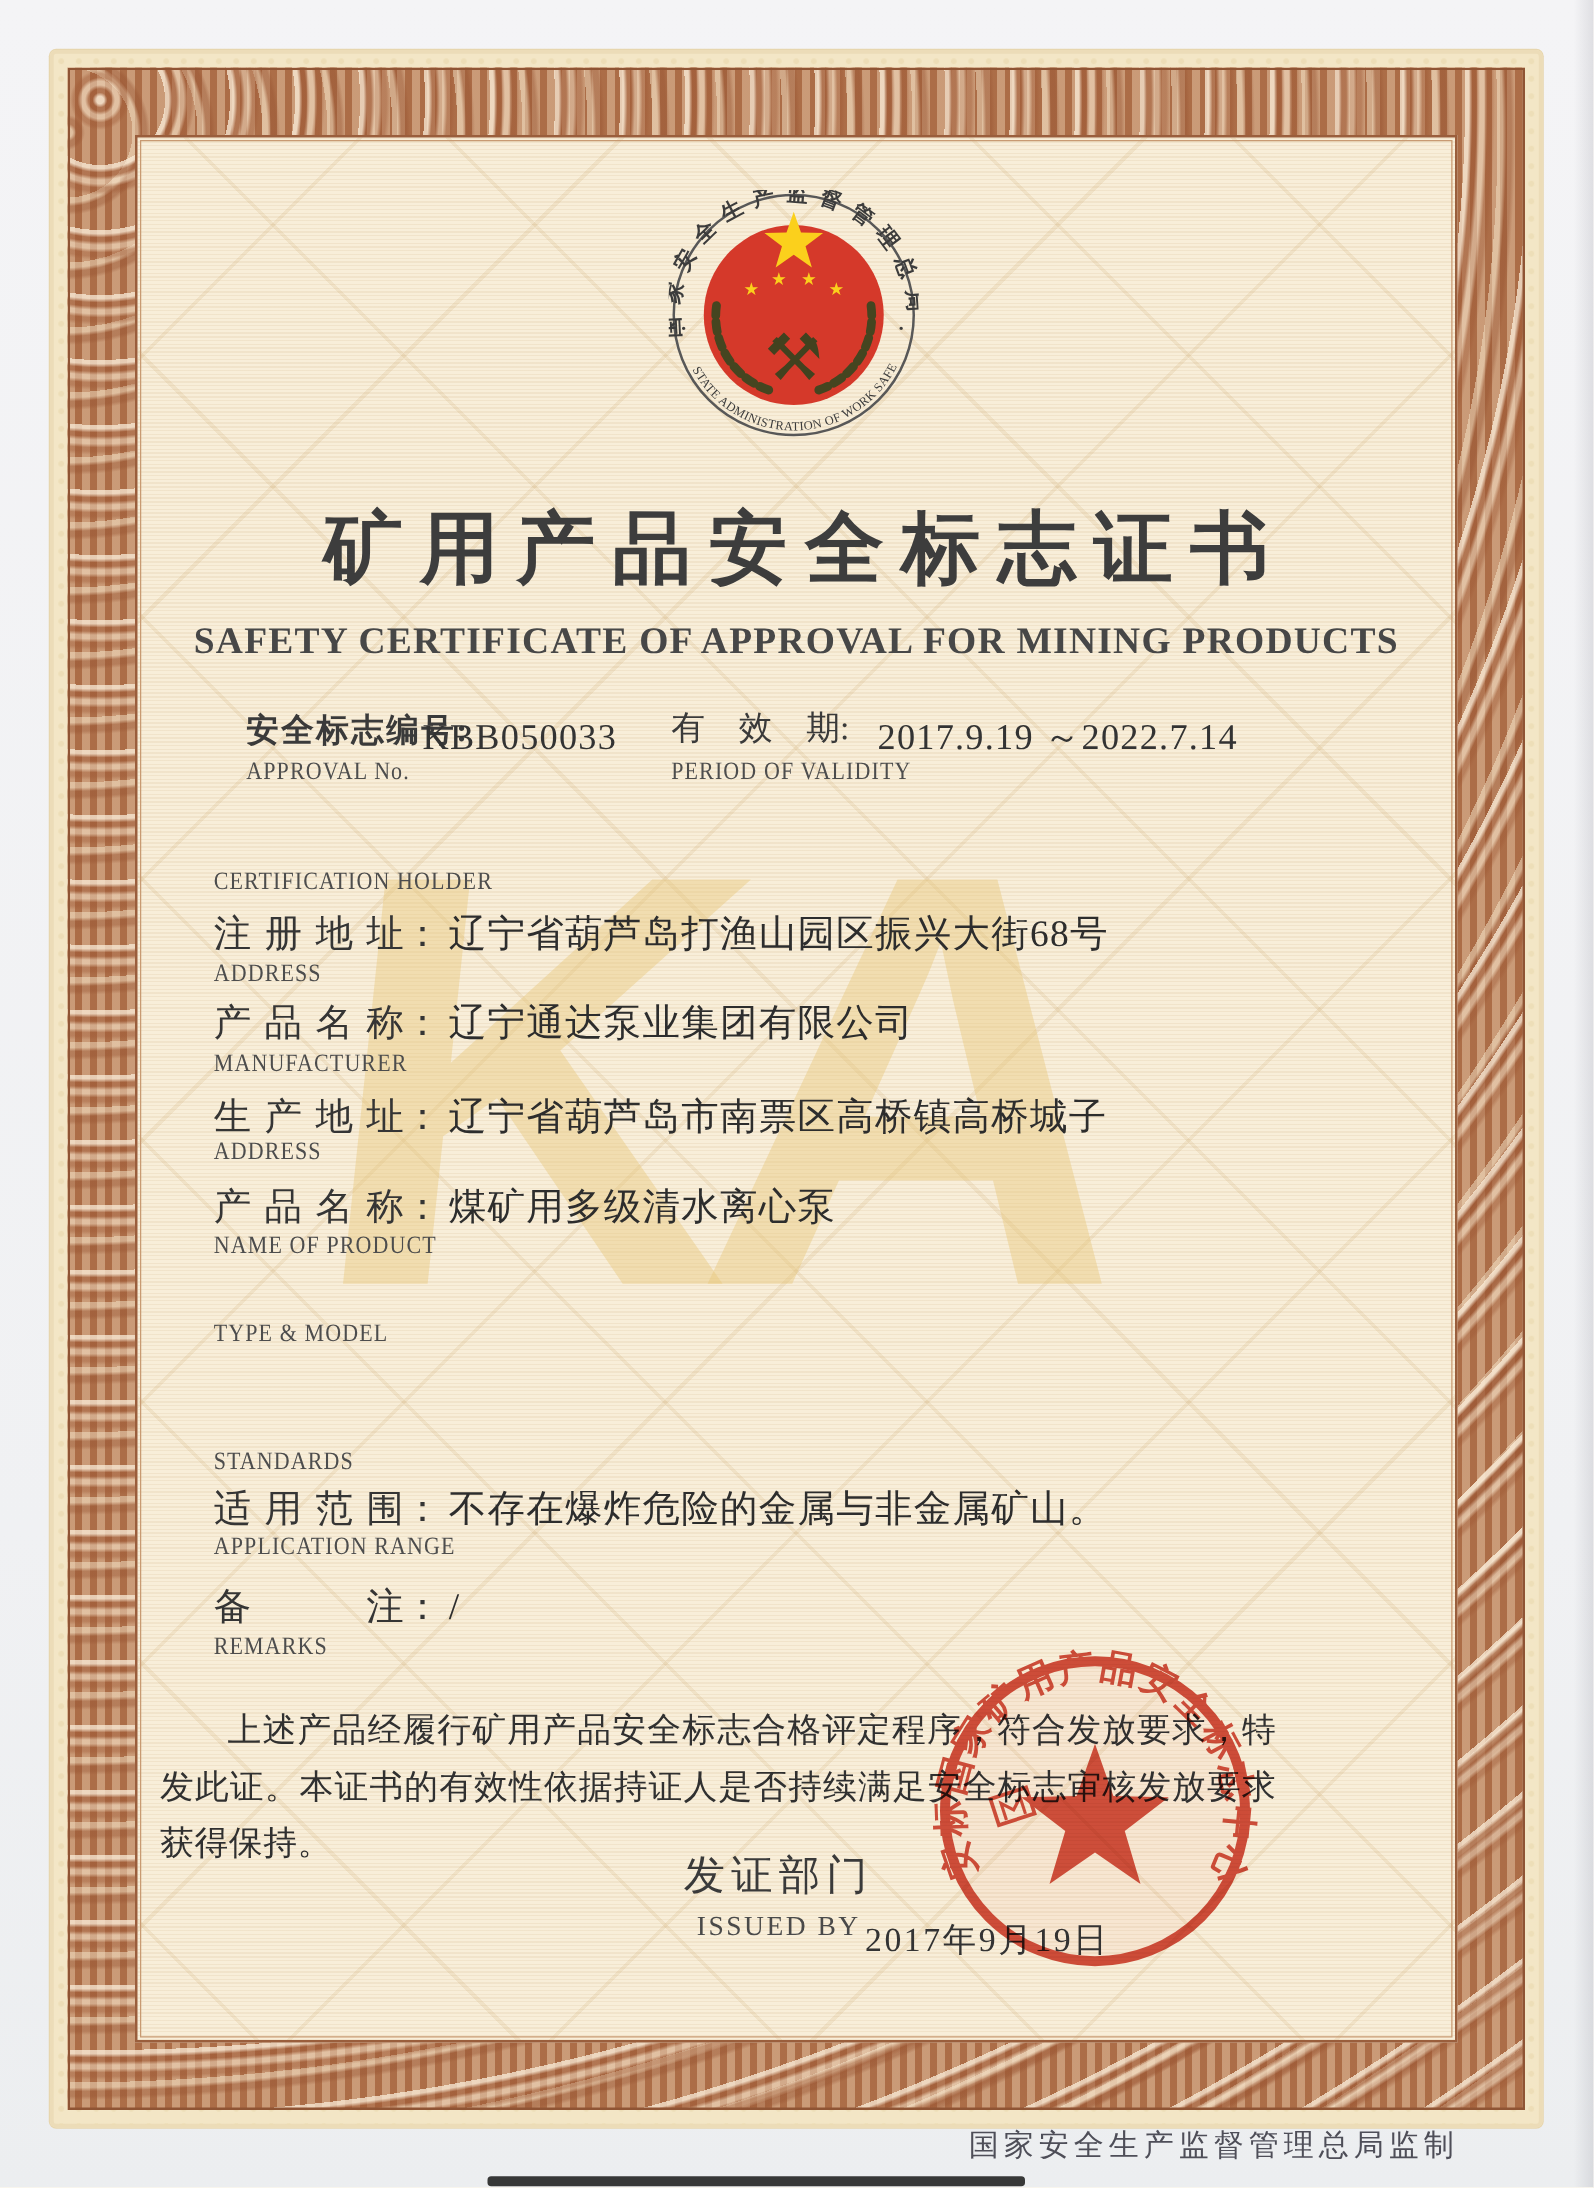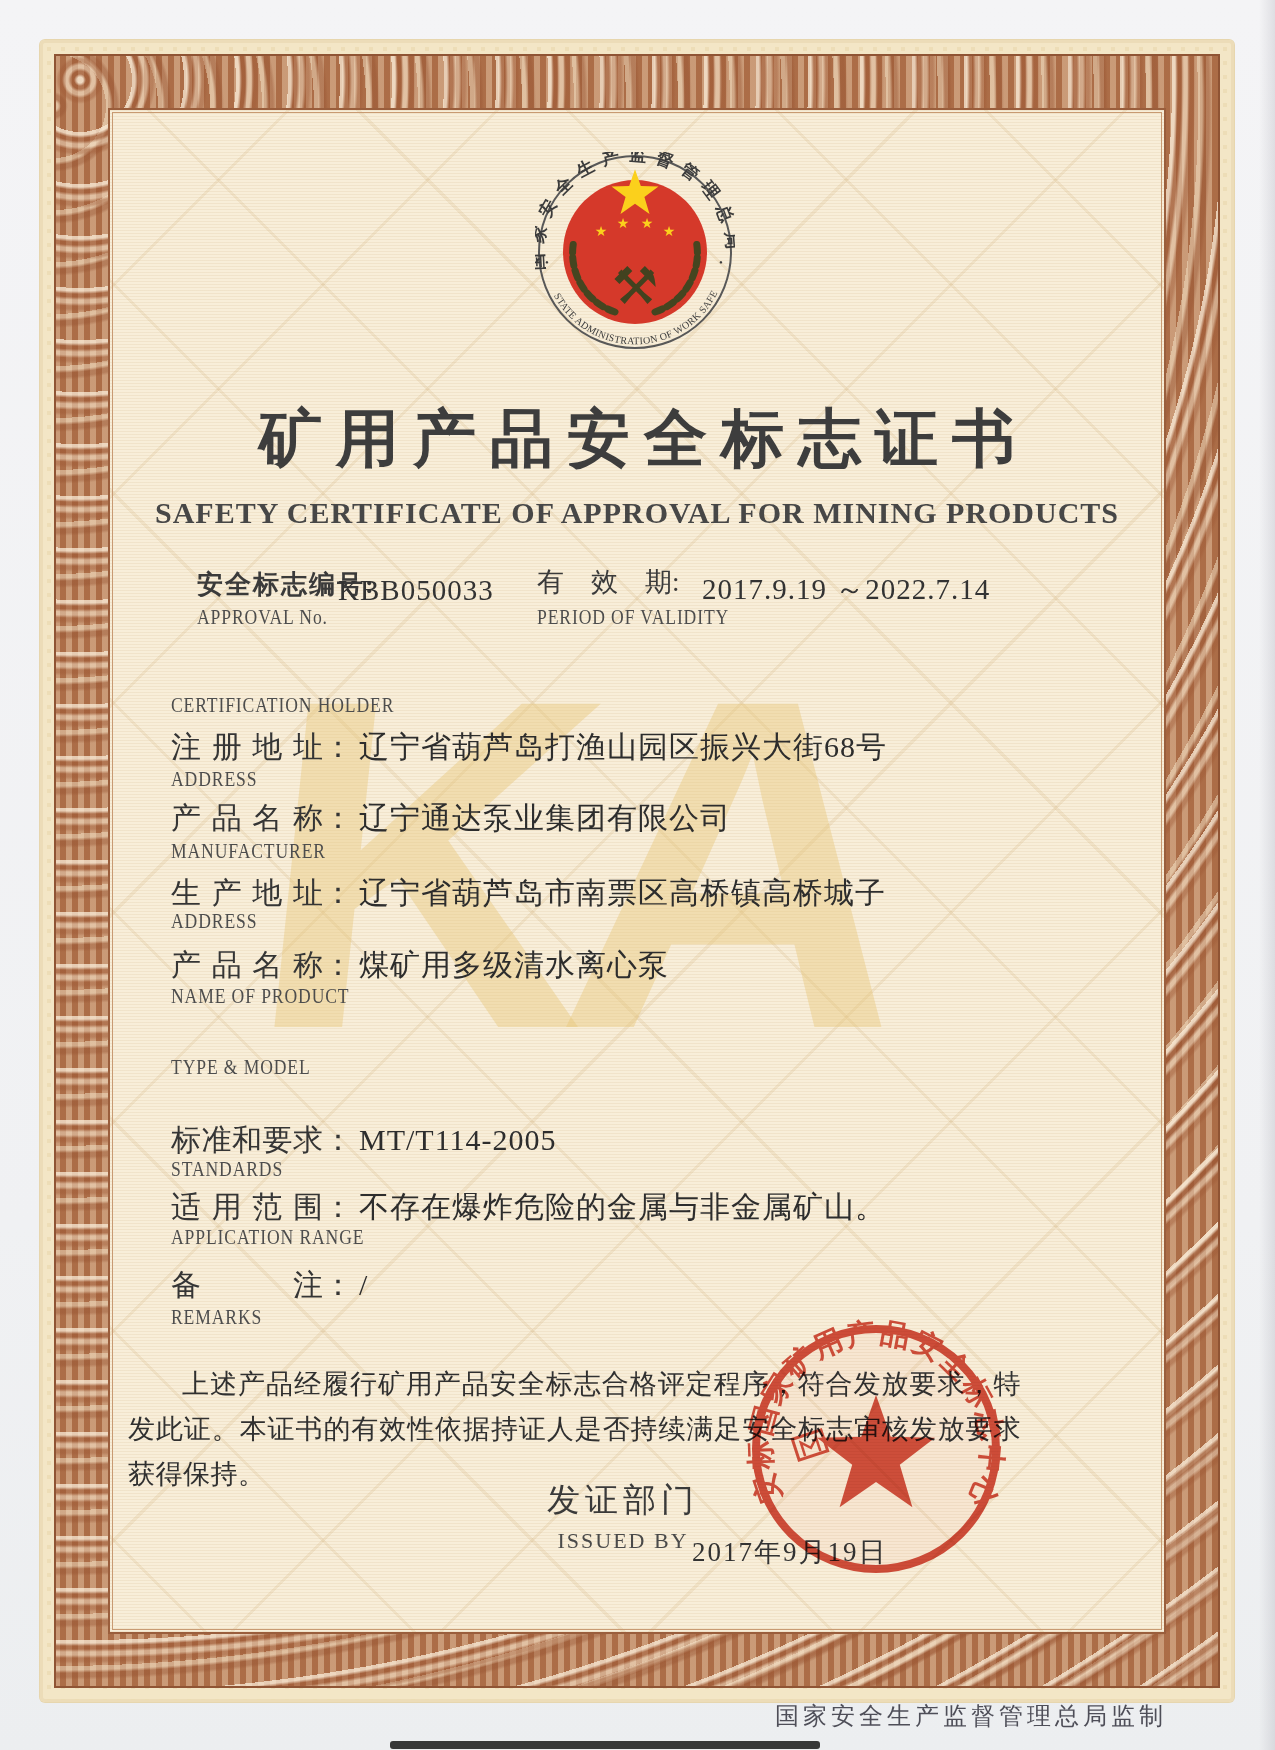--- a/index.html
+++ b/index.html
@@ -146,23 +146,20 @@
       </div>
       <div class="f-en" style="top:870px"><span class="en-lab">ADDRESS</span></div>
 
       <div class="f-row" style="top:905px">
         <span class="flabel">产品名称</span><span class="fcolon">：</span><span class="fvalue">煤矿用多级清水离心泵</span>
       </div>
       <div class="f-en" style="top:945px"><span class="en-lab">NAME OF PRODUCT</span></div>
 
       <div class="f-en" style="top:1016px"><span class="en-lab">TYPE &amp; MODEL</span></div>
 
-      <div class="f-row" style="top:1080px">
-        <span class="flabel">标准和要求</span><span class="fcolon">：</span><span class="fvalue">MT/T114-2005</span>
-      </div>
       <div class="f-en" style="top:1118px"><span class="en-lab">STANDARDS</span></div>
 
       <div class="f-row" style="top:1147px">
         <span class="flabel">适用范围</span><span class="fcolon">：</span><span class="fvalue">不存在爆炸危险的金属与非金属矿山。</span>
       </div>
       <div class="f-en" style="top:1186px"><span class="en-lab">APPLICATION RANGE</span></div>
 
       <div class="f-row" style="top:1225px">
         <span class="flabel">备注</span><span class="fcolon">：</span><span class="fvalue">/</span>
       </div>

